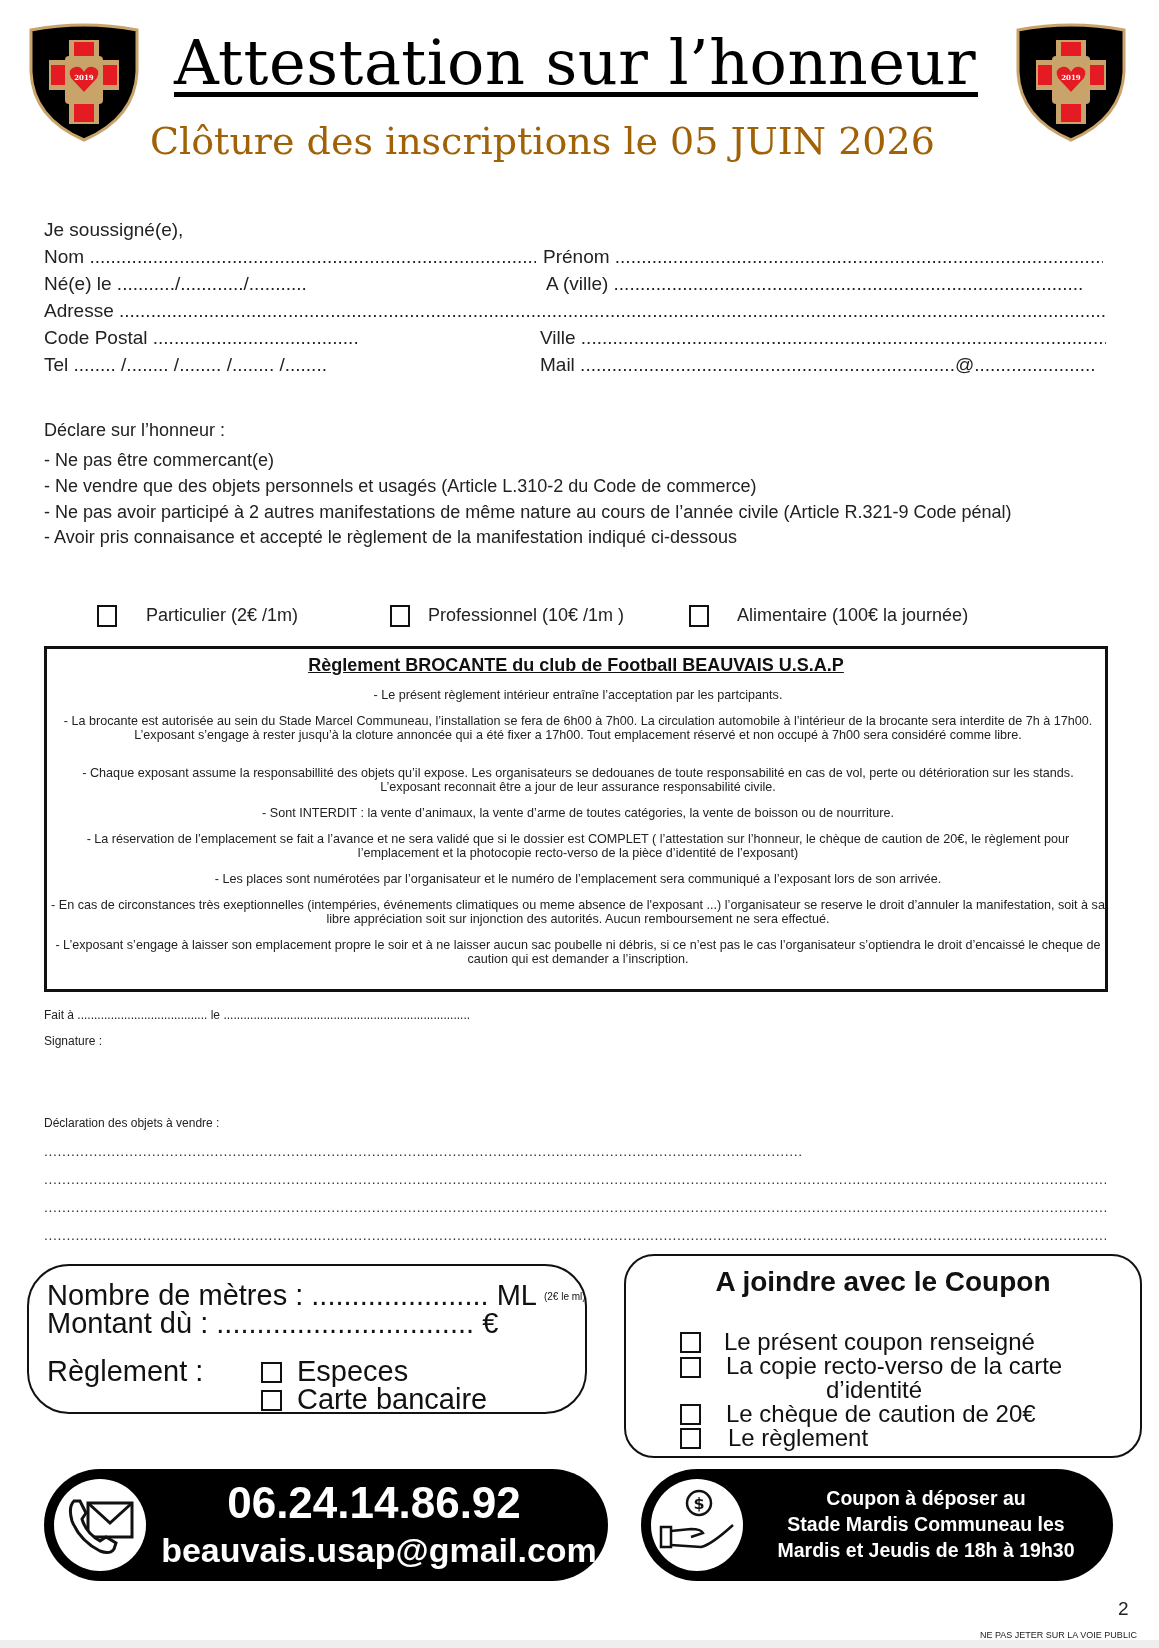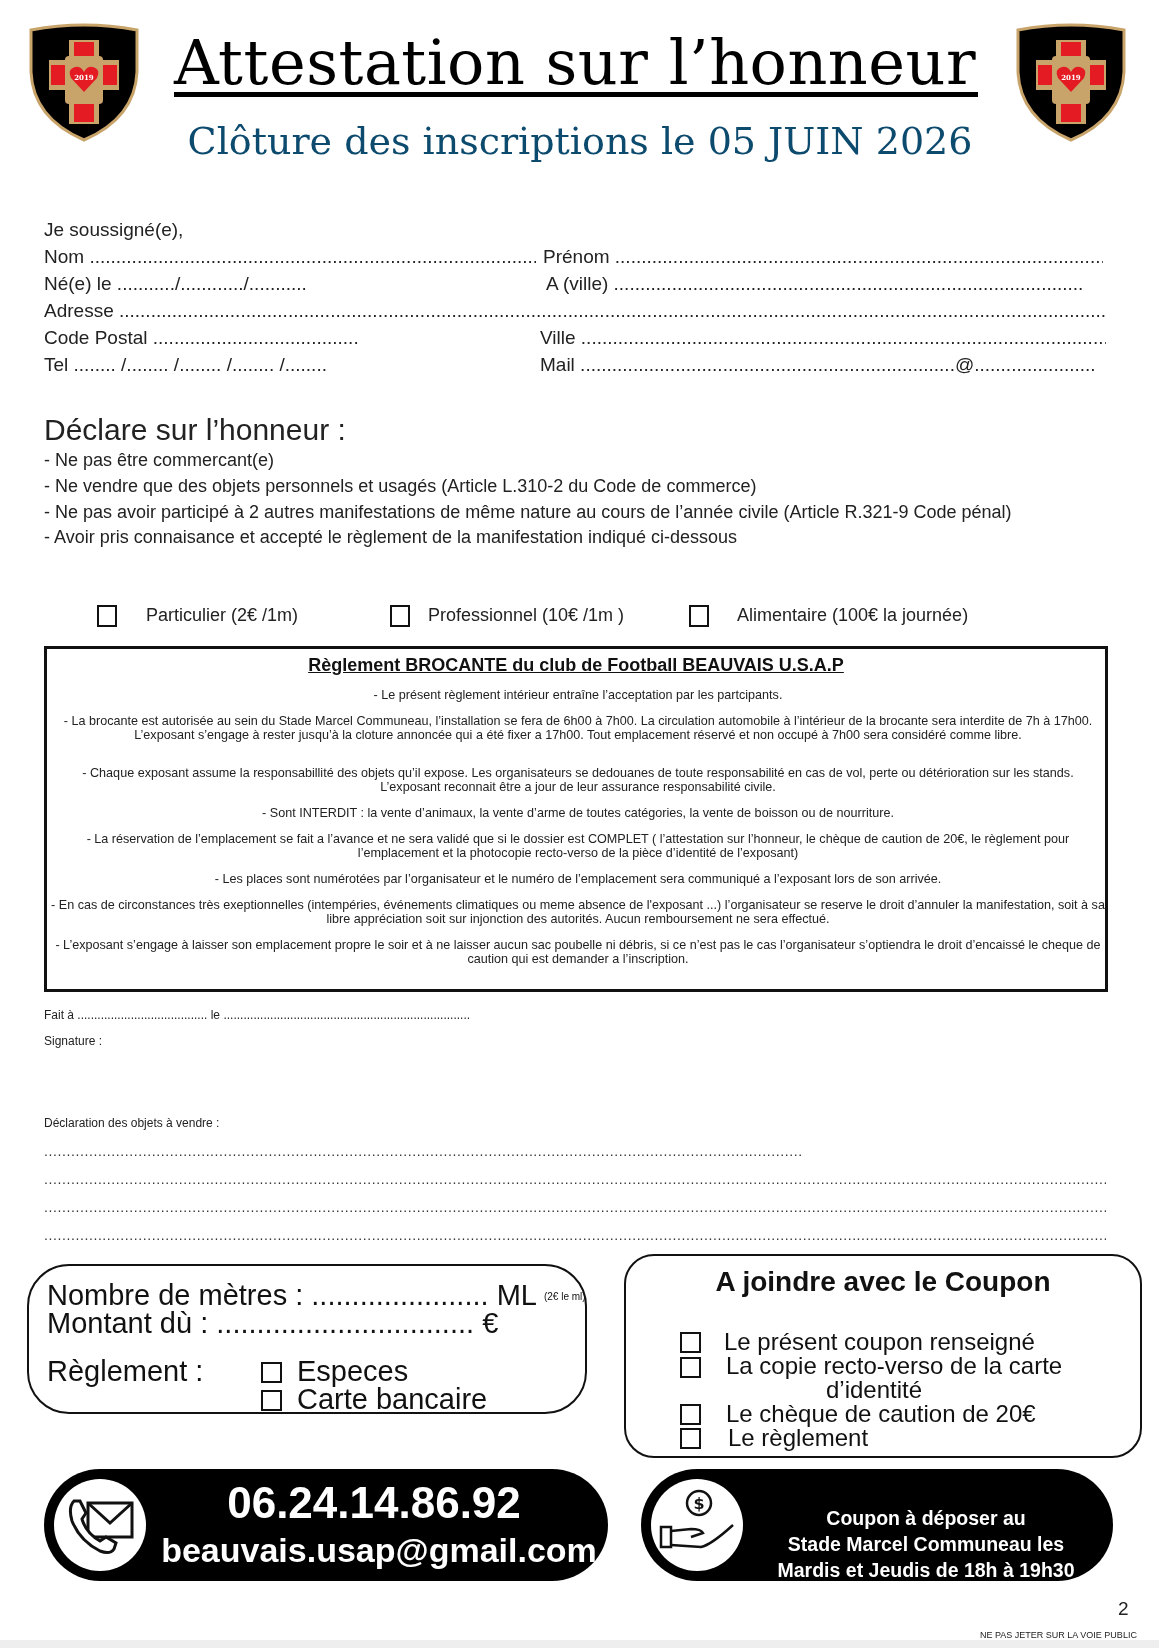--- a/index.html
+++ b/index.html
@@ -12,28 +12,28 @@
   .logo-right { left: 1012px; top: 22px; }
   .title {
     position: absolute; left: 170px; top: 28px; width: 810px;
     font-family: "DejaVu Serif", serif; font-size: 62px; line-height: 70px;
     text-align: center; color: #000; letter-spacing: 0.5px;
   }
   .title-rule { position: absolute; left: 174px; top: 92px; width: 804px; height: 5px; background: #000; }
   .subtitle {
     position: absolute; left: 150px; top: 118px; width: 860px;
     font-family: "DejaVu Serif", serif; font-size: 38px; line-height: 46px;
-    text-align: center; color: #0c4a6e;
+    text-align: left; color: #a16207;
   }
 
   
   .form-line { position: absolute; font-size: 19px; line-height: 24px; color: #222; white-space: nowrap; overflow: hidden; }
 
   
-  .decl-title { position: absolute; left: 44px; top: 416px; font-size: 30px; line-height: 28px; color: #222; }
+  .decl-title { position: absolute; left: 44px; top: 416px; font-size: 18px; line-height: 28px; color: #222; }
   .decl-item { position: absolute; left: 44px; font-size: 18px; line-height: 22px; color: #222; white-space: nowrap; }
 
   
   .cb { position: absolute; width: 20px; height: 22px; border: 2.5px solid #111; background: #fff; }
   .cb-label { position: absolute; font-size: 18px; line-height: 22px; color: #222; white-space: nowrap; }
 
   
   .rules-box {
     position: absolute; left: 44px; top: 646px; width: 1064px; height: 346px;
     border: 3px solid #111;
@@ -70,21 +70,21 @@
   .pill {
     position: absolute; background: #000; border-radius: 60px; color: #fff;
   }
   .pill-left { left: 44px; top: 1469px; width: 564px; height: 112px; }
   .pill-right { left: 641px; top: 1469px; width: 472px; height: 112px; }
   .pill-icon-circle {
     position: absolute; left: 10px; top: 10px; width: 92px; height: 92px; border-radius: 50%; background: #fff;
   }
   .pill-phone { position: absolute; left: 110px; top: 8px; width: 440px; text-align: center; font-size: 44px; font-weight: bold; line-height: 52px; }
   .pill-email { position: absolute; left: 110px; top: 60px; width: 450px; text-align: center; font-size: 34px; font-weight: bold; line-height: 42px; }
-  .pill-coupon { position: absolute; left: 110px; top: 16px; width: 350px; text-align: center; font-size: 19.5px; font-weight: bold; line-height: 26px; margin-top: 20px; }
+  .pill-coupon { position: absolute; left: 110px; top: 16px; width: 350px; text-align: center; font-size: 19.5px; font-weight: bold; line-height: 26px; }
 
   .page-num { position: absolute; left: 1118px; top: 1598px; font-size: 19px; color: #222; }
   .footer-note { position: absolute; left: 980px; top: 1630px; font-size: 9px; color: #222; white-space: nowrap; }
   .bottom-band { position: absolute; left: 0; top: 1640px; width: 1159px; height: 8px; background: #eeeeee; }
 </style>
 </head>
 <body>
 
 <svg class="logo logo-left" viewBox="0 0 118 120">
   <path d="M6 8 Q59 -2 112 8 L112 50 Q110 96 59 118 Q8 96 6 50 Z" fill="#000" stroke="#c9a46a" stroke-width="3"></path>
@@ -201,20 +201,20 @@
   <div class="pill-icon-circle">
     <svg width="92" height="92" viewBox="0 0 92 92">
       <circle cx="48" cy="24" r="12" fill="none" stroke="#111" stroke-width="2.5"></circle>
       <text x="48" y="30" font-size="16" text-anchor="middle" fill="#111" font-family="DejaVu Sans, sans-serif" font-weight="bold">$</text>
       <rect x="10" y="48" width="10" height="20" fill="none" stroke="#111" stroke-width="2.5"></rect>
       <path d="M20 52 L40 50 Q50 50 52 54 L40 58 M20 66 L50 68 Q60 66 82 46" fill="none" stroke="#111" stroke-width="2.5"></path>
     </svg>
   </div>
   <div class="pill-coupon">
     <div>Coupon à déposer au</div>
-    <div>Stade Marcel Communeau les</div>
+    <div>Stade Mardis Communeau les</div>
     <div>Mardis et Jeudis de 18h à 19h30</div>
   </div>
 </div>
 
 <div class="page-num">2</div>
 <div class="footer-note">NE PAS JETER SUR LA VOIE PUBLIC</div>
 <div class="bottom-band"></div>
 
 </body></html>

